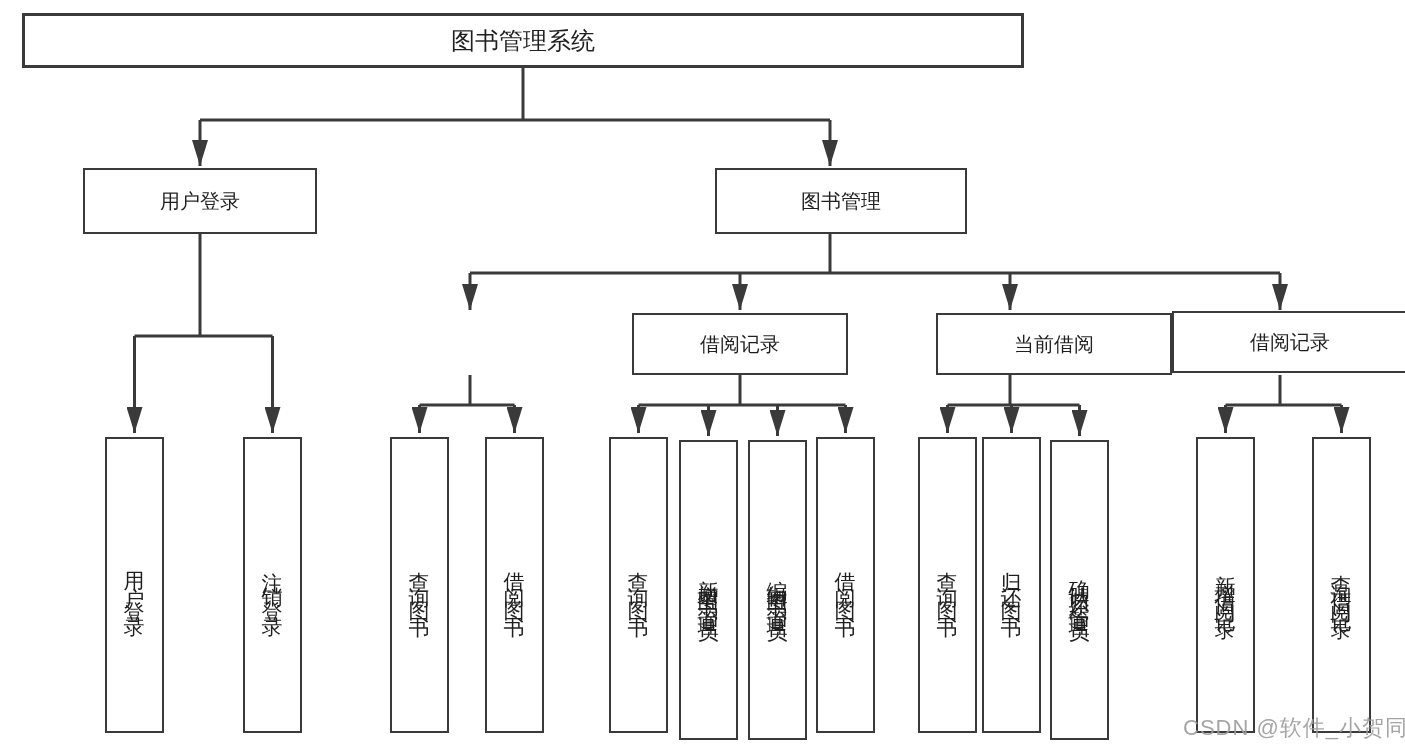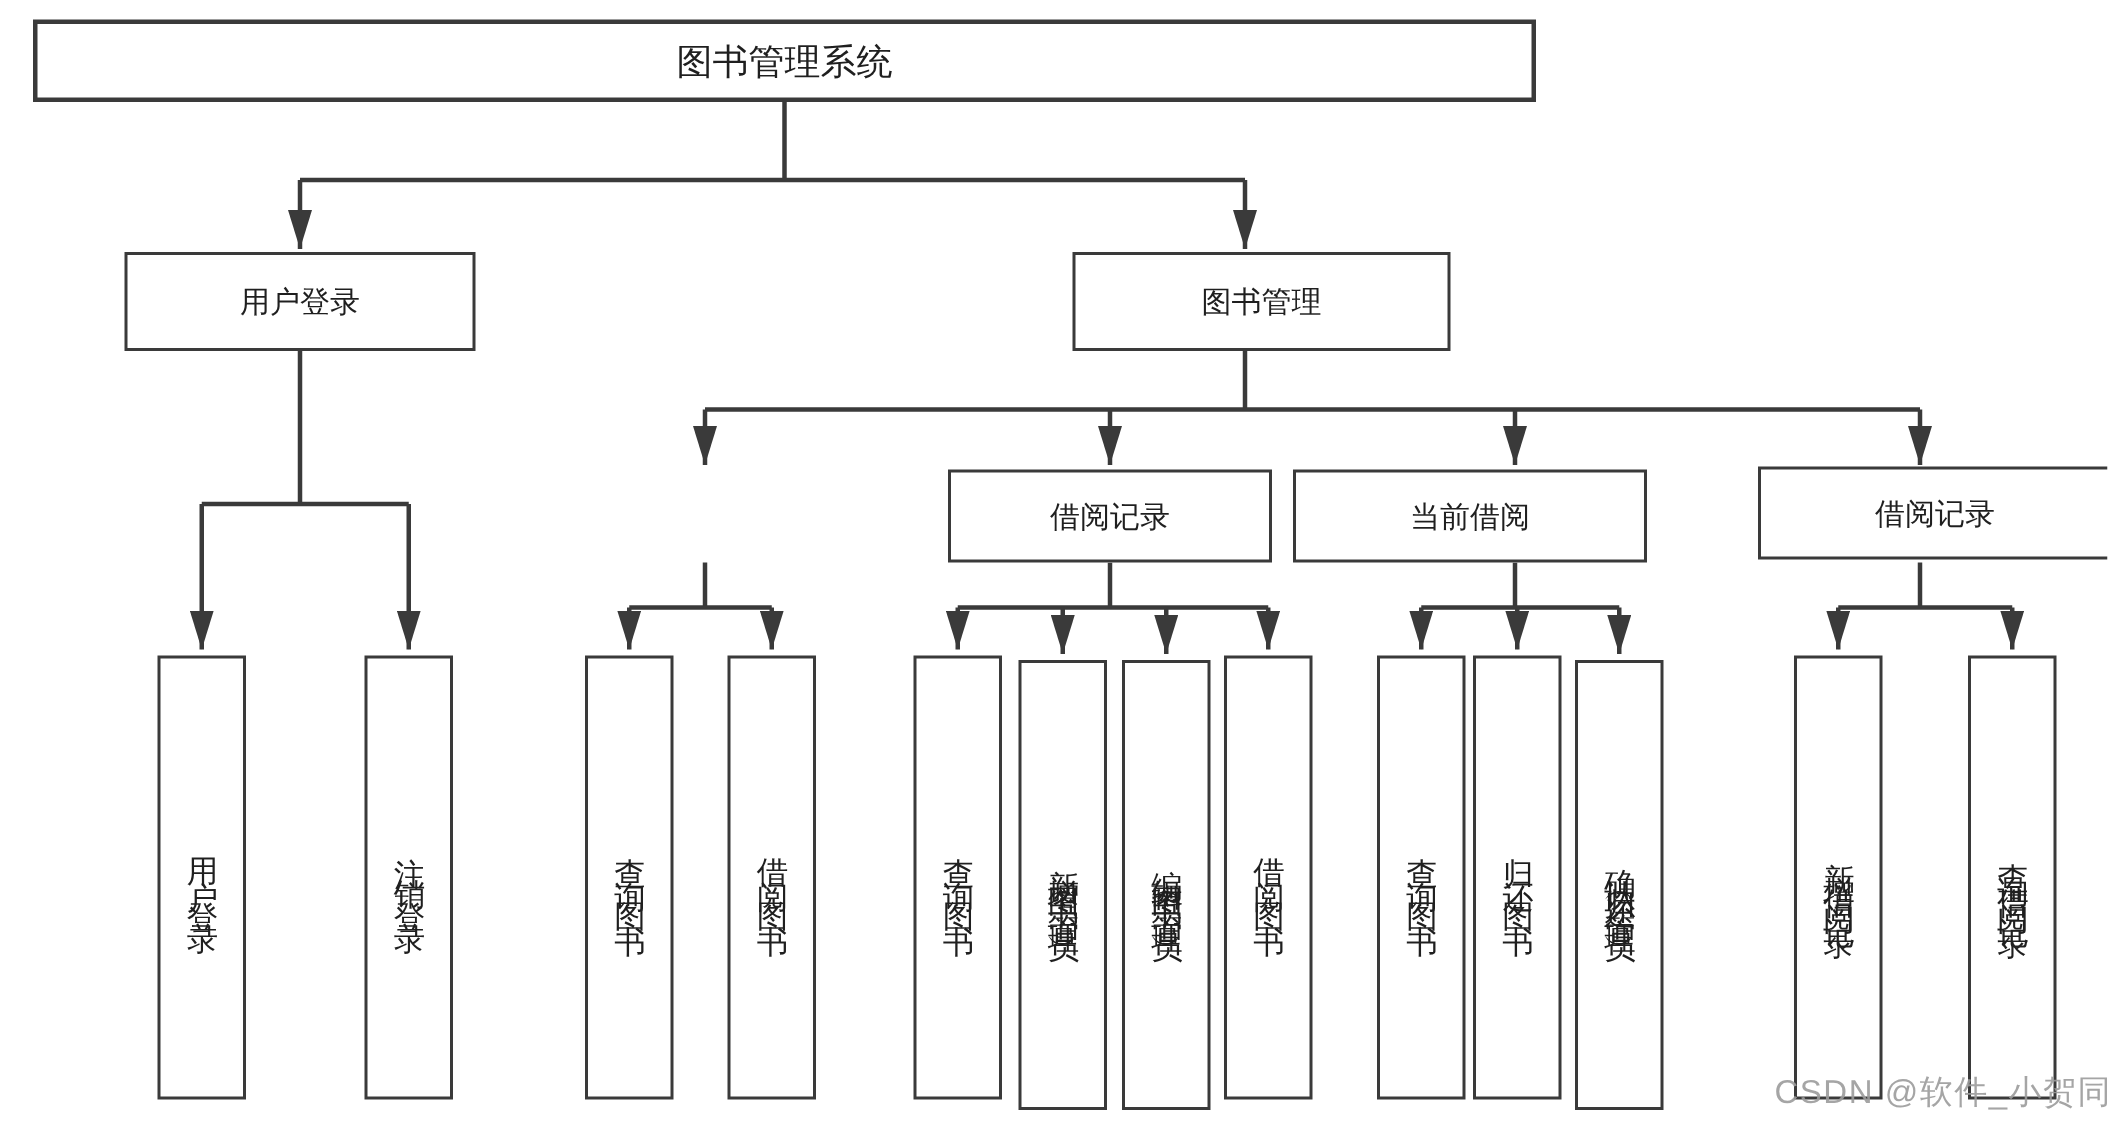--- a/index.html
+++ b/index.html
@@ -96,21 +96,21 @@
       <path d="M1341.5 405 V433" marker-end="url(#ah)"></path>
     </g>
   </svg>
 
   <div class="box root" style="left:22px;top:13px;width:1002px;height:55px">图书管理系统</div>
 
   <div class="box h" style="left:83px;top:168px;width:234px;height:66px">用户登录</div>
   <div class="box h" style="left:715px;top:168px;width:252px;height:66px">图书管理</div>
 
   <div class="box h" style="left:632px;top:313px;width:216px;height:62px">借阅记录</div>
-  <div class="box h" style="left:862px;top:313px;width:236px;height:62px">当前借阅</div>
+  <div class="box h" style="left:936px;top:313px;width:236px;height:62px">当前借阅</div>
   <div class="box h" style="left:1172px;top:311px;width:236px;height:62px">借阅记录</div>
 
   <div class="box v s4" style="left:105px;top:437px;width:59px;height:296px">用户登录</div>
   <div class="box v s4" style="left:243px;top:437px;width:59px;height:296px">注销登录</div>
 
   <div class="box v s4" style="left:390px;top:437px;width:59px;height:296px">查询图书</div>
   <div class="box v s4" style="left:485px;top:437px;width:59px;height:296px">借阅图书</div>
 
   <div class="box v s4" style="left:609px;top:437px;width:59px;height:296px">查询图书</div>
   <div class="box v adm" style="left:679px;top:440px;width:59px;height:300px">新增图书（管理员）</div>

